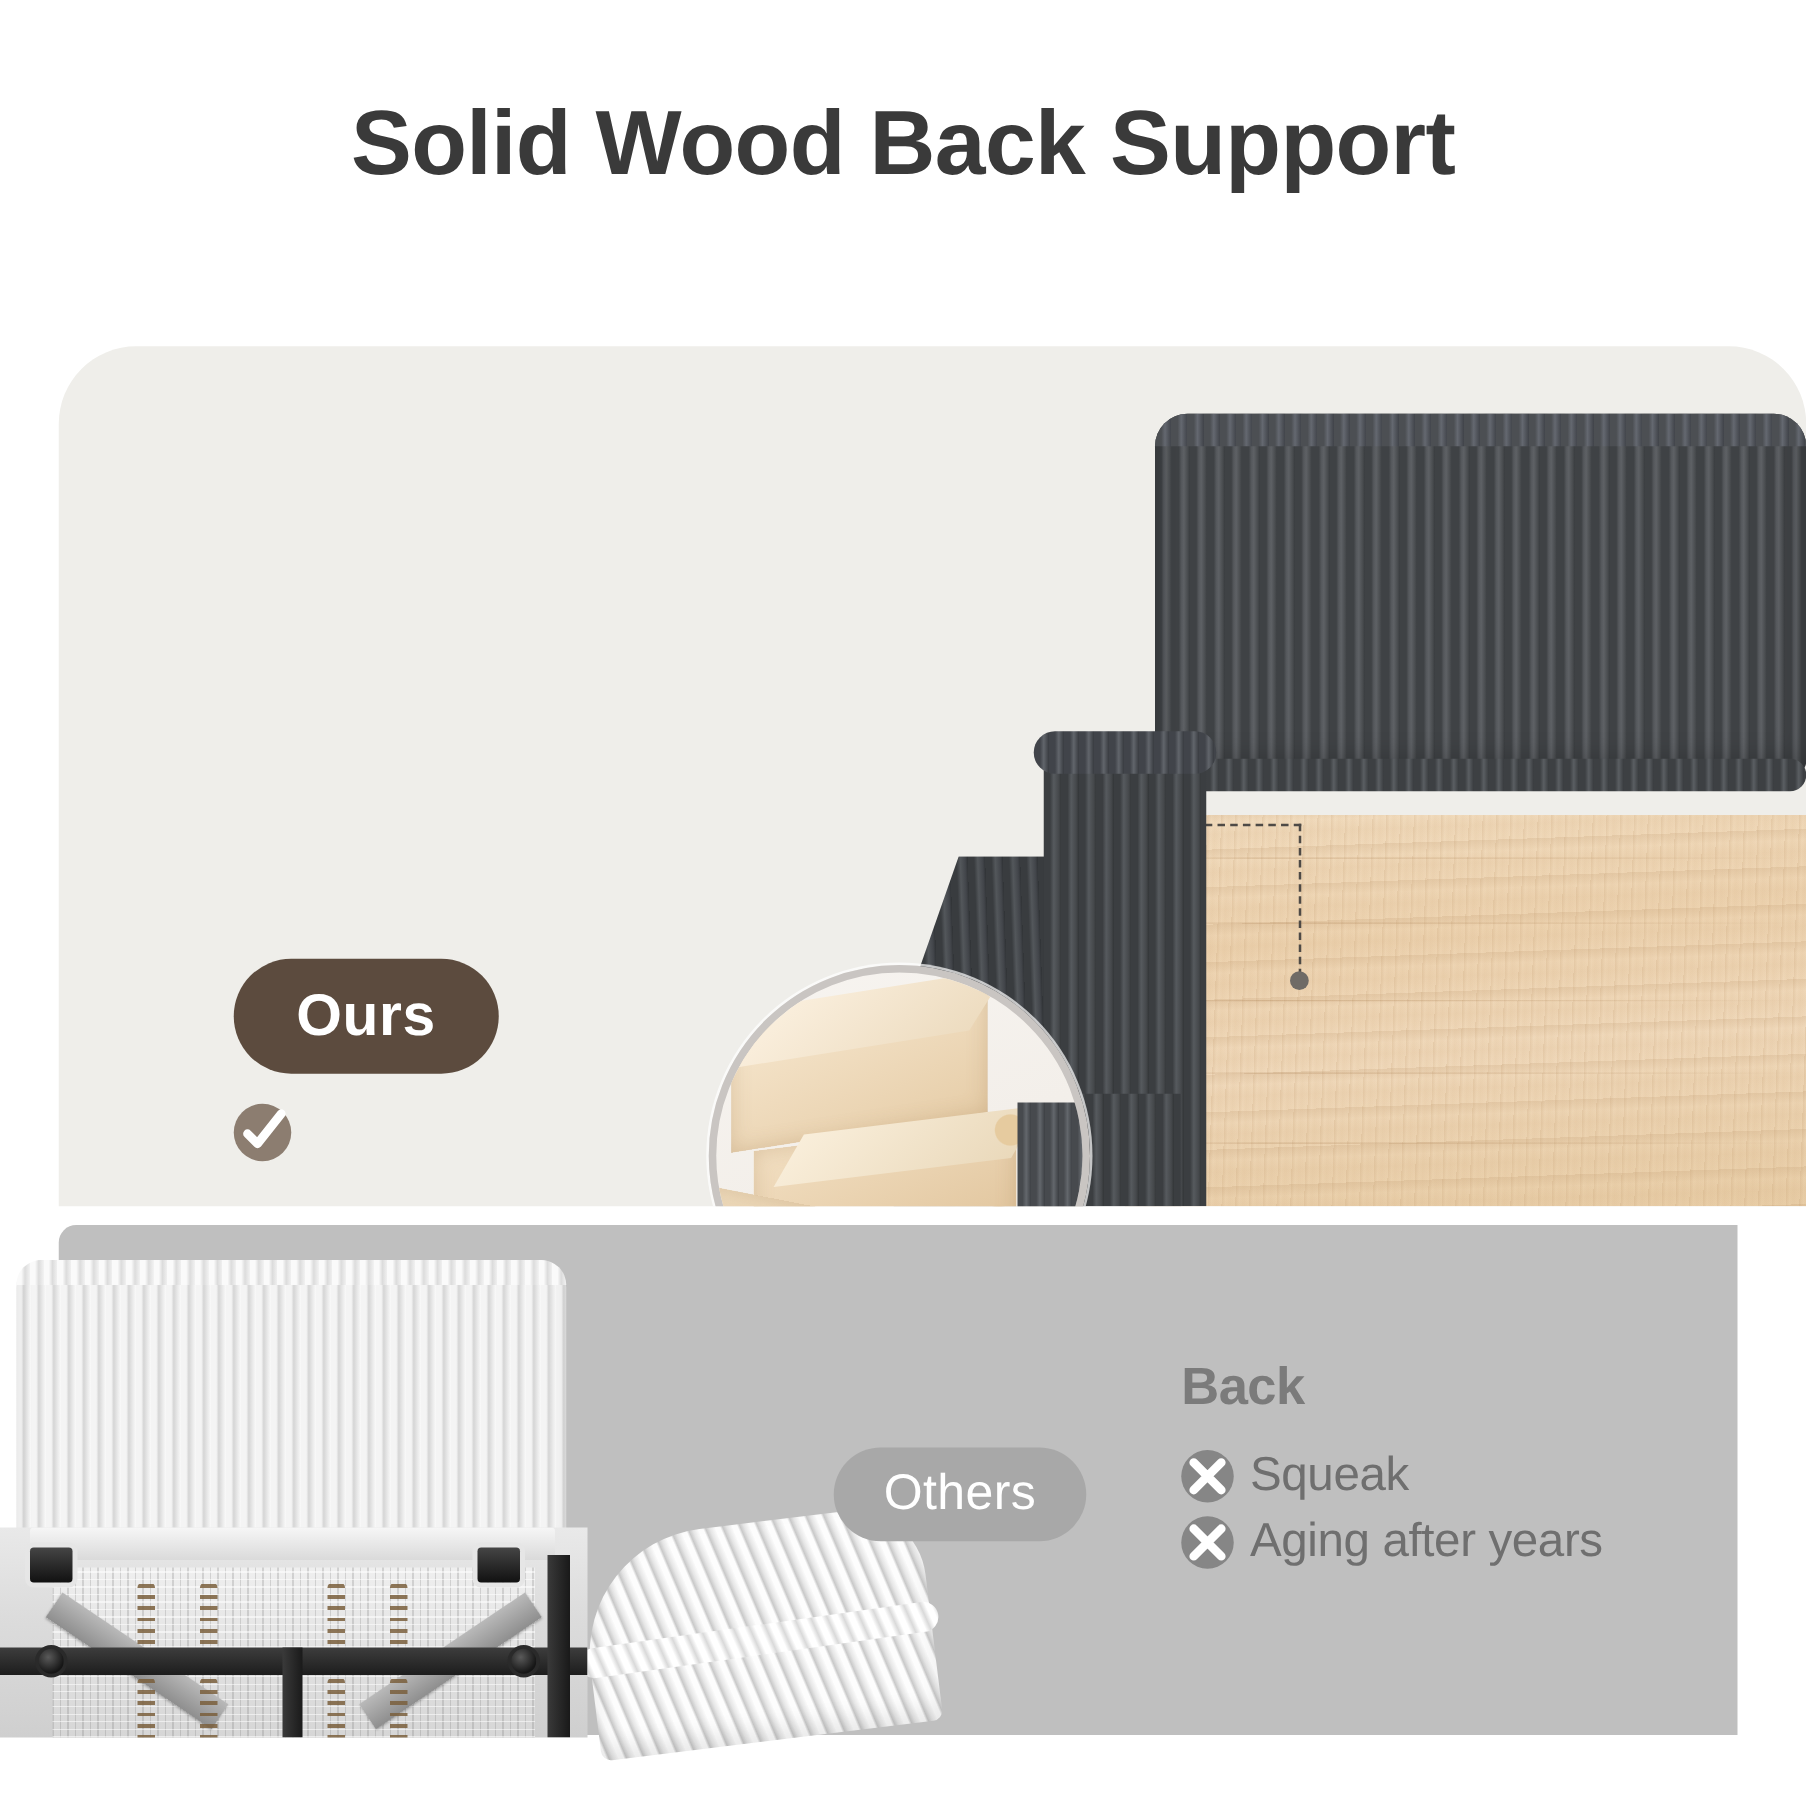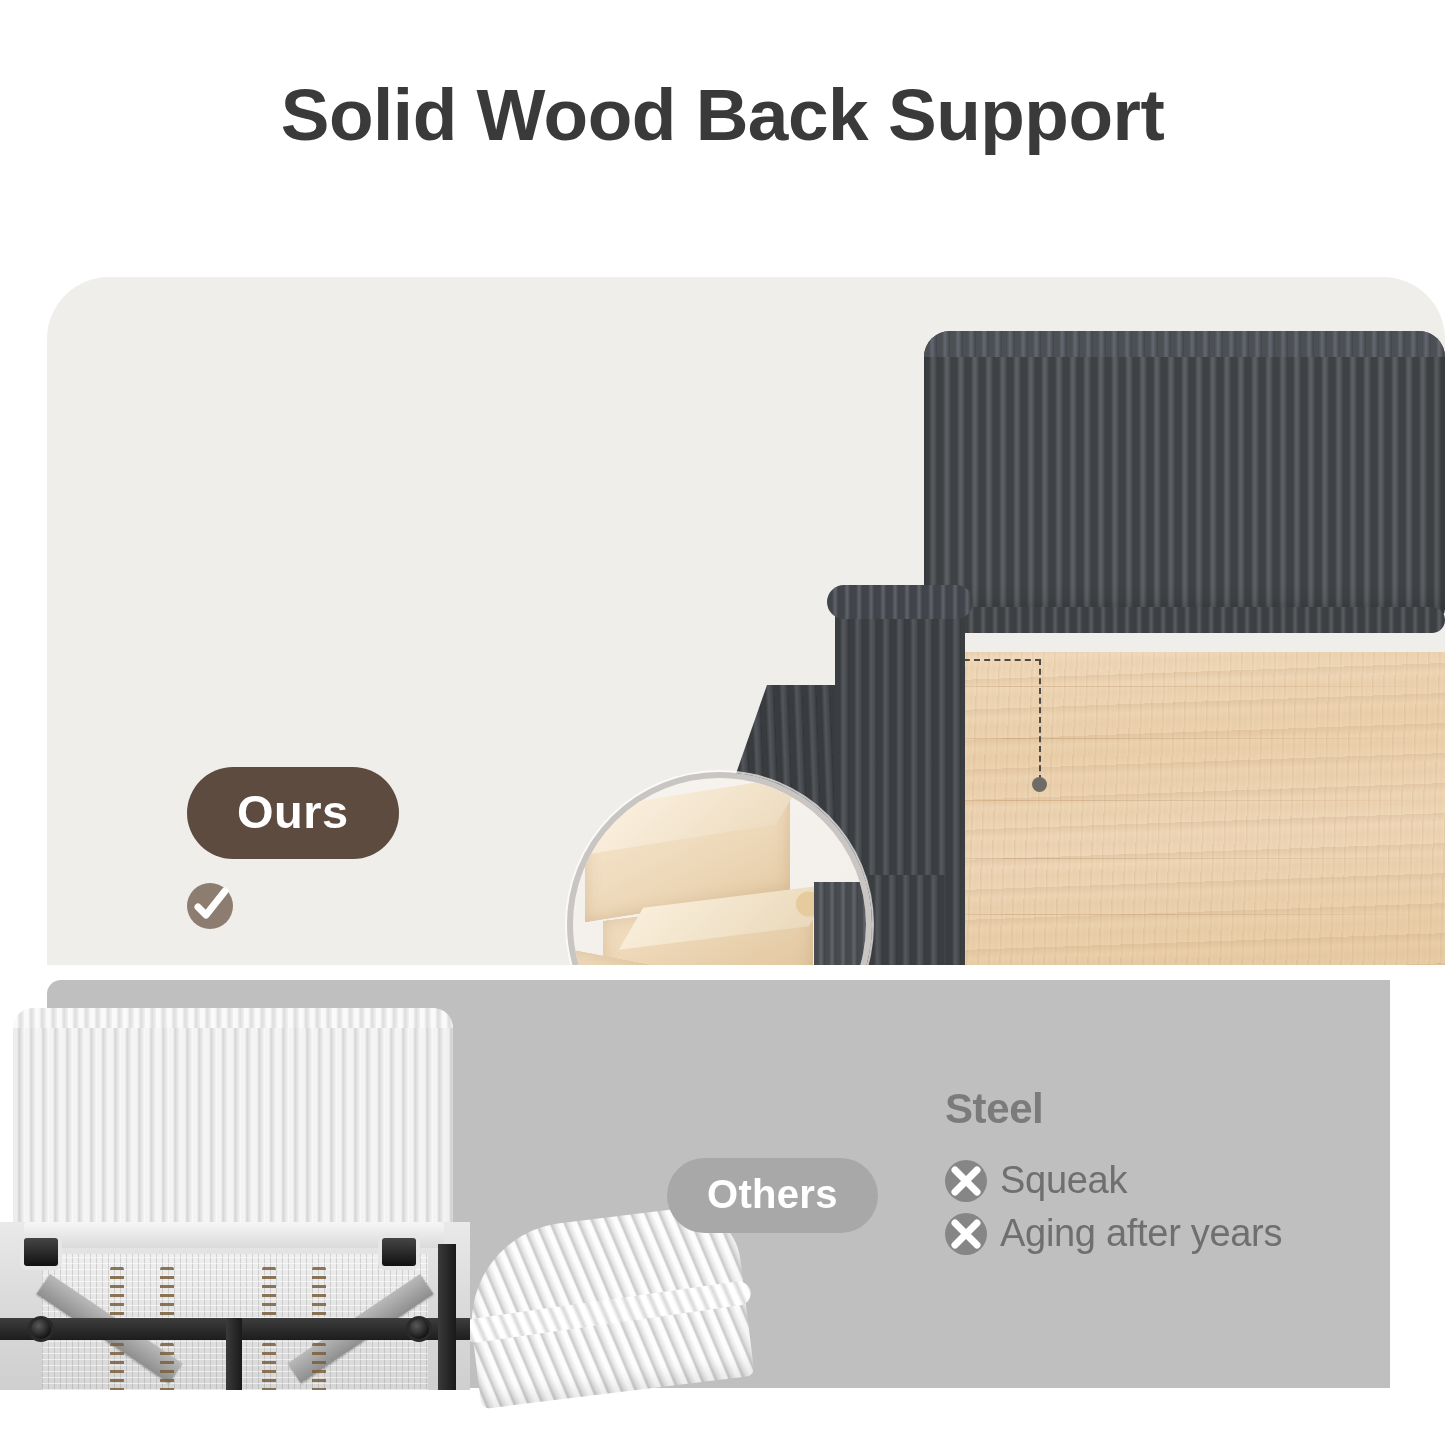--- a/index.html
+++ b/index.html
@@ -261,21 +261,21 @@
   .sf-top-rail {
     position:absolute; left:24px; top:0px; width:420px; height:26px;
     background:linear-gradient(180deg,#f6f6f6,#dadada);
     border-radius:3px;
   }
 
   
   .pill-others {
     position:absolute; left:667px; top:1158px;
     background:#a8a8a8; color:#ffffff;
-    font-size:40px; font-weight:bold; letter-spacing:.3px;
+    font-size:40px; font-weight:normal; letter-spacing:.3px;
     padding:14px 40px 16px; border-radius:40px;
   }
   .others-block { position:absolute; left:945px; top:1085px; width:420px; }
   .ot-title {
     font-size:42px; font-weight:600; color:#7b7b7b; letter-spacing:-0.4px;
   }
   .ot-list { margin-top:26px; }
   .ot-row { display:flex; align-items:center; margin-bottom:10px; }
   .ic-x {
     position:relative; width:42px; height:42px; border-radius:50%;
@@ -375,21 +375,21 @@
     <div class="sf-post-r"></div>
     <div class="sf-rivet a"></div>
     <div class="sf-rivet b"></div>
     <div class="sf-bracket a"></div>
     <div class="sf-bracket b"></div>
   </div>
 
   <div class="pill-others">Others</div>
 
   <div class="others-block">
-    <div class="ot-title">Steel</div>
+    <div class="ot-title">Back</div>
     <div class="ot-list">
 
       <div class="ot-row">
         <span class="ic-x">
           <svg width="46" height="46" viewBox="0 0 46 46">
             <path d="M12 12 L34 34 M34 12 L12 34" fill="none" stroke="#ffffff" stroke-width="7" stroke-linecap="round"></path>
           </svg>
         </span>
         <span class="ot-label">Squeak</span>
       </div>

